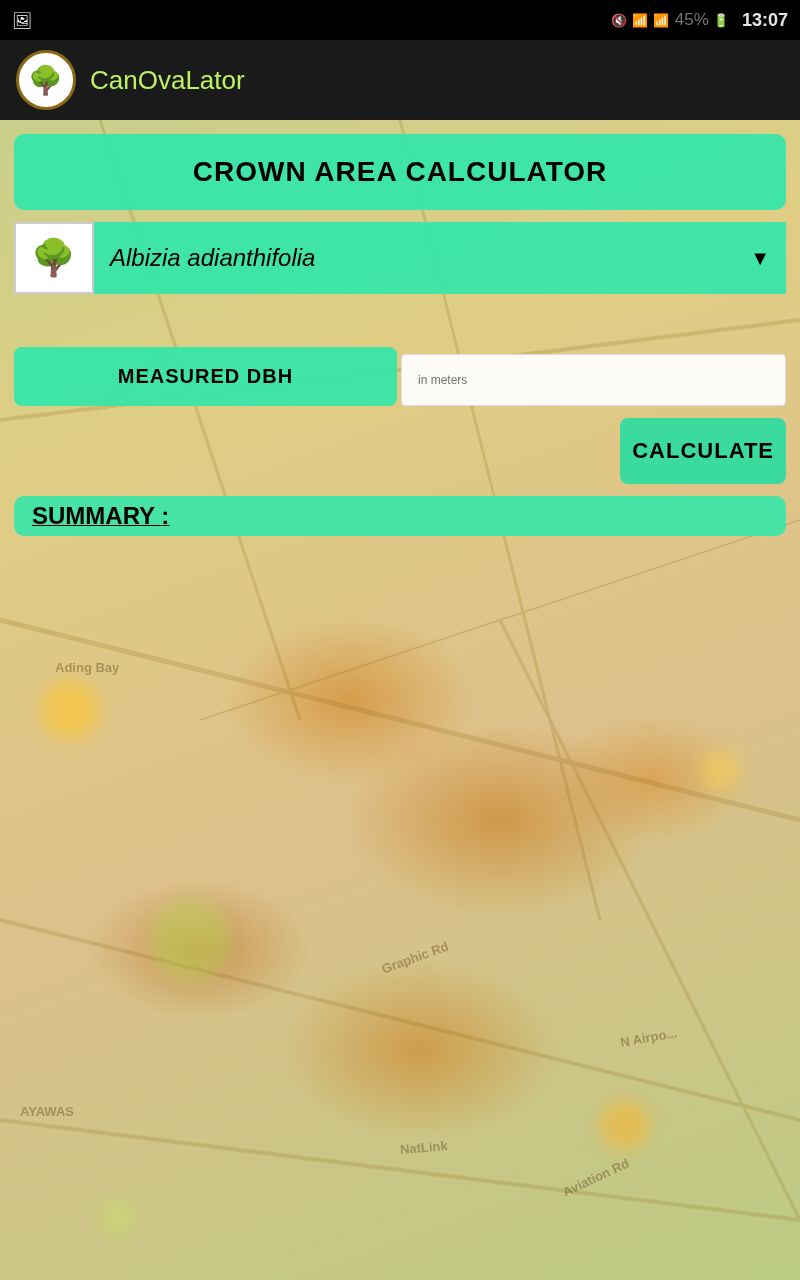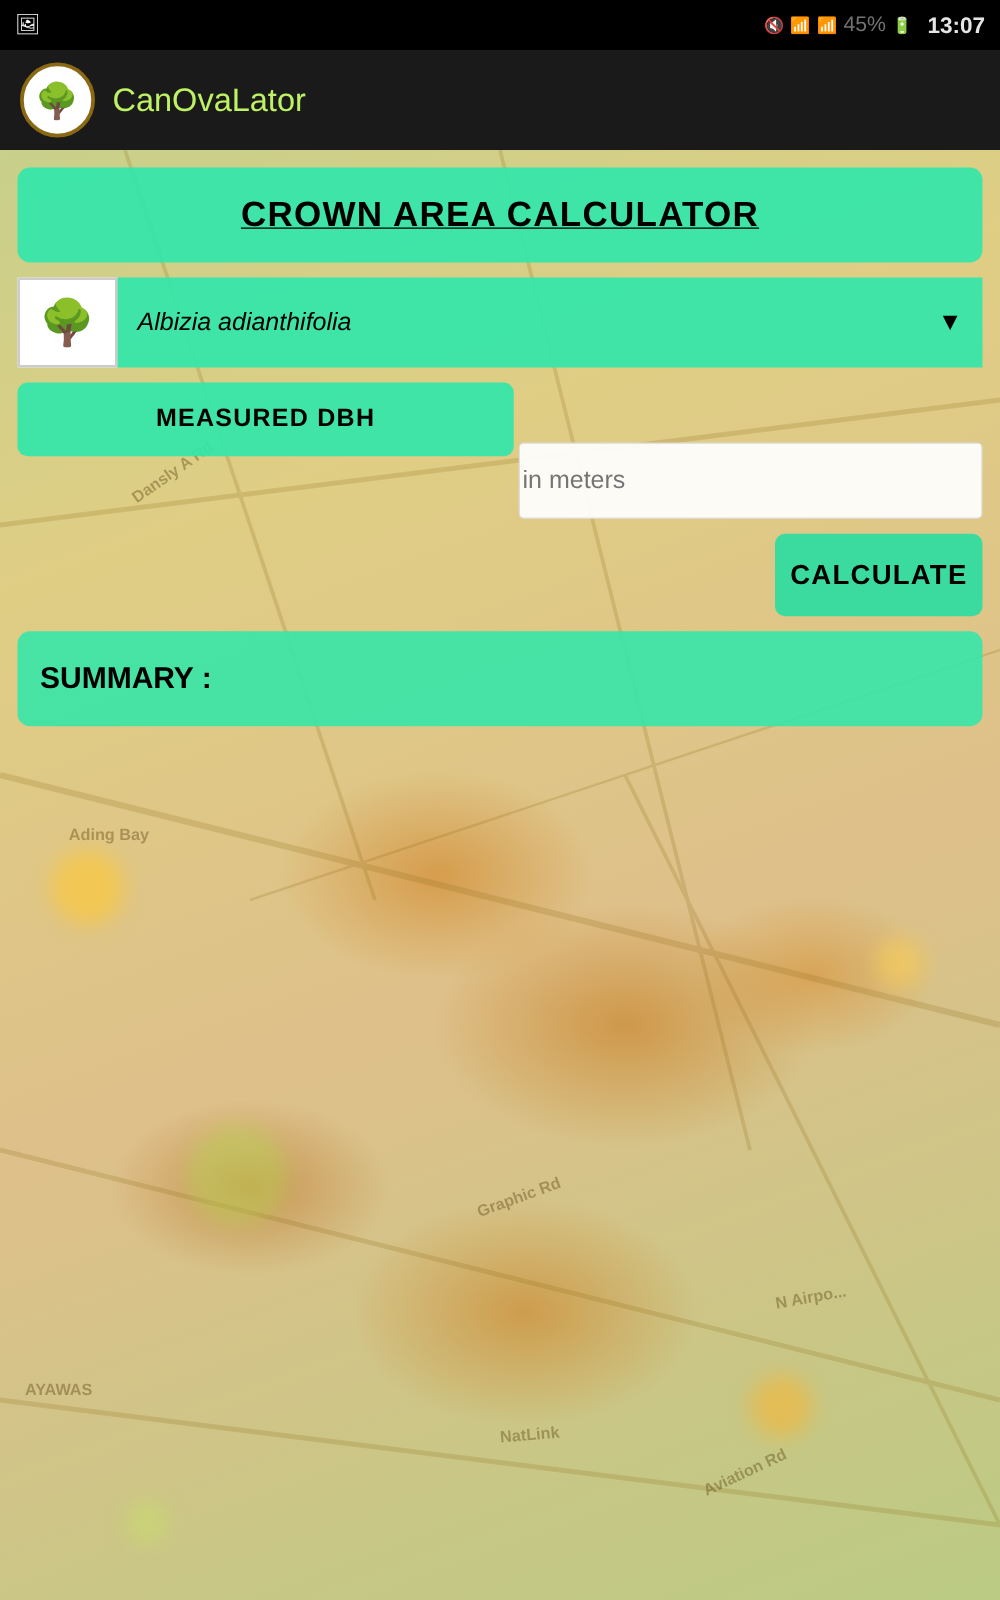--- a/index.html
+++ b/index.html
@@ -124,21 +124,20 @@
       flex-direction: column;
       gap: 12px;
     }
 
     
     .title-banner {
       background: rgba(50, 230, 170, 0.92);
       border-radius: 10px;
       padding: 22px 16px;
       text-align: center;
-      text-decoration: underline;
     }
 
     .title-banner-text {
       font-size: 28px;
       font-weight: bold;
       color: #000;
       letter-spacing: 1px;
     }
 
     
@@ -165,35 +164,35 @@
       flex: 1;
       background: rgba(50, 230, 170, 0.92);
       display: flex;
       align-items: center;
       justify-content: space-between;
       padding: 0 16px;
       cursor: pointer;
     }
 
     .species-name {
-      font-size: 20px;
+      font-size: 24px;
       font-style: italic;
       color: #000;
       font-weight: 500;
     }
 
     .dropdown-arrow {
       font-size: 20px;
       color: #000;
     }
 
     
     .dbh-row {
       display: flex;
-      align-items: flex-start;
+      align-items: flex-end;
       gap: 4px;
     }
 
     .dbh-label-btn {
       flex: 1;
       background: rgba(50, 230, 170, 0.92);
       border: none;
       border-radius: 8px;
       padding: 18px 16px;
       font-size: 20px;
@@ -202,22 +201,22 @@
       text-align: center;
       cursor: pointer;
       letter-spacing: 1px;
     }
 
     .dbh-input {
       flex: 1;
       background: rgba(255,255,255,0.92);
       border: 1px solid #ddd;
       border-radius: 4px;
-      padding: 18px 2px;
-      font-size: 20px;
+      padding: 18px 16px;
+      font-size: 12px;
       color: #555;
       outline: none;
       text-align: left;
       margin-top: 48px;
     }
 
     
     .calculate-row {
       display: flex;
       justify-content: flex-end;
@@ -234,21 +233,22 @@
       cursor: pointer;
       letter-spacing: 1px;
       min-width: 160px;
       text-align: center;
     }
 
     
     .summary-banner {
       background: rgba(50, 230, 170, 0.88);
       border-radius: 10px;
-      padding: 24px 18px;
+      padding: 6px 18px;
+      text-decoration: underline;
     }
 
     .summary-text {
       font-size: 24px;
       font-weight: bold;
       color: #000;
     }
 
     
     .bokeh {

